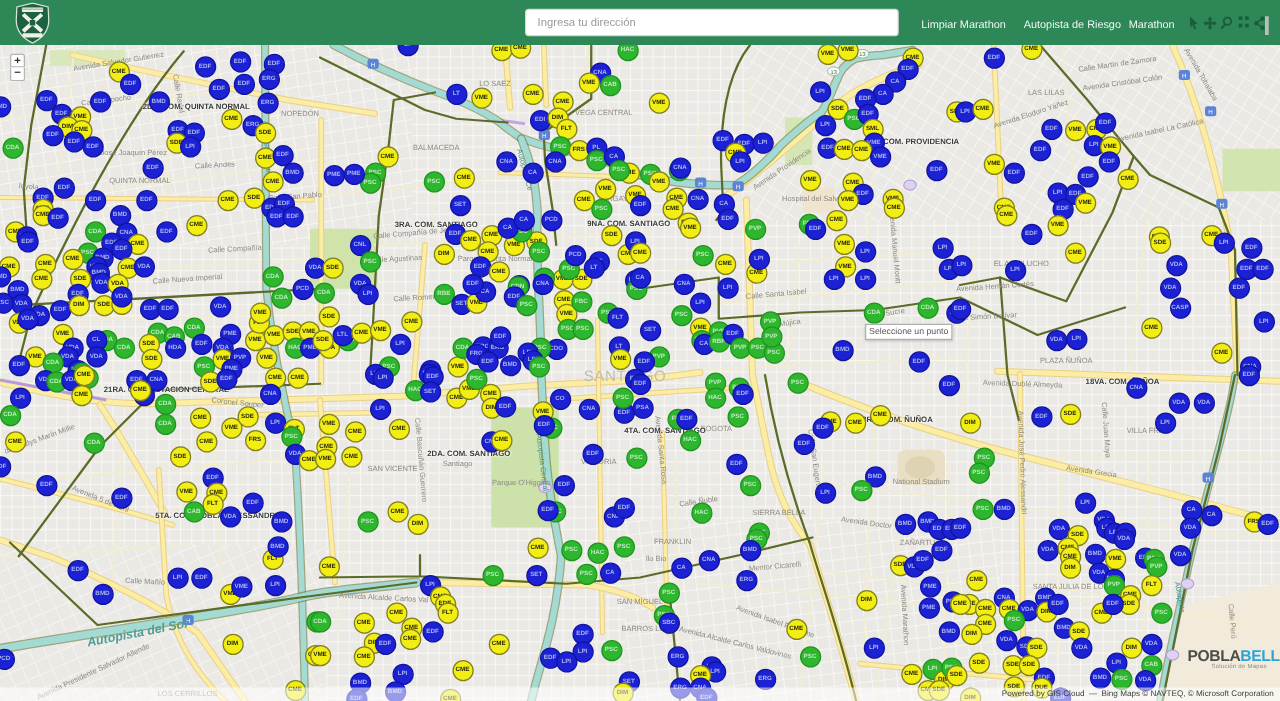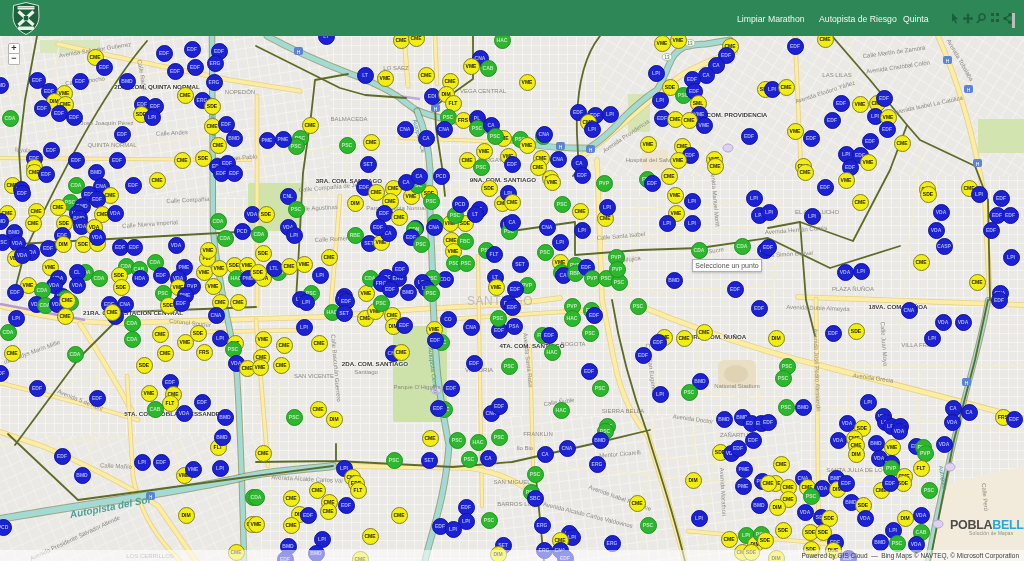--- a/index.html
+++ b/index.html
@@ -956,23 +956,24 @@
  </div>
  <div id="hdr">
   <svg id="logo" width="30" height="33" viewBox="0 0 30 33" xmlns="http://www.w3.org/2000/svg">
     <path d="M15 0.5 L27.5 3.5 L28 14 C28 23.5 22 29 15 32.5 C8 29 2 23.5 2 14 L2.5 3.5 Z" fill="#1d6240" stroke="#d8e6d8" stroke-width="1"></path>
     <rect x="6.5" y="4" width="17" height="3.6" rx="0.8" fill="#efefe6"></rect>
     <rect x="6.5" y="4.9" width="17" height="0.8" fill="#1d6240" opacity="0.5"></rect>
     <rect x="7" y="24.5" width="16" height="3.4" rx="0.8" fill="#efefe6"></rect>
     <path d="M7.5 9.5 L22.5 23 M22.5 9.5 L7.5 23" stroke="#f2f2ea" stroke-width="3.2"></path>
     <rect x="12.8" y="14" width="4.4" height="4.4" fill="#1d6240"></rect>
   </svg>
+  <input placeholder="Ingresa tu dirección" style="">
   <div class="nav" style="left:737px;">Limpiar Marathon</div>
   <div class="nav" style="left:819px;">Autopista de Riesgo</div>
-  <div class="nav" style="left:903px;">Quinta</div>
+  <div class="nav" style="left:903px;">Marathon</div>
   <svg class="icn" style="left:951px;" width="62" height="11" viewBox="0 0 62 11" xmlns="http://www.w3.org/2000/svg" fill="#1c5e3c">
     <path d="M1 0 L7 6 L4.5 6.5 L6 10 L4.5 10.5 L3 7 L1 9 Z"></path>
     <path d="M17 0 L19 2.5 L18 2.5 L18 4.5 L20 4.5 L20 3.5 L22.5 5.5 L20 7.5 L20 6.5 L18 6.5 L18 8.5 L19 8.5 L17 11 L15 8.5 L16 8.5 L16 6.5 L14 6.5 L14 7.5 L11.5 5.5 L14 3.5 L14 4.5 L16 4.5 L16 2.5 L15 2.5 Z"></path>
     <circle cx="31" cy="4" r="3" fill="none" stroke="#1c5e3c" stroke-width="1.6"></circle>
     <path d="M29 6.5 L26 10" stroke="#1c5e3c" stroke-width="1.8"></path>
     <path d="M40 0 h3 v3 h-3 z M45 0 h3 v3 h-3 z M40 6 h3 v3 h-3 z M45 6 h3 v3 h-3 z"></path>
     <circle cx="59" cy="1.8" r="1.8"></circle>
         <circle cx="54" cy="5.5" r="1.8"></circle>
         <circle cx="59" cy="9.2" r="1.8"></circle>
     <path d="M54 5.5 L59 1.8 M54 5.5 L59 9.2" stroke="#1c5e3c" stroke-width="1.2"></path>

